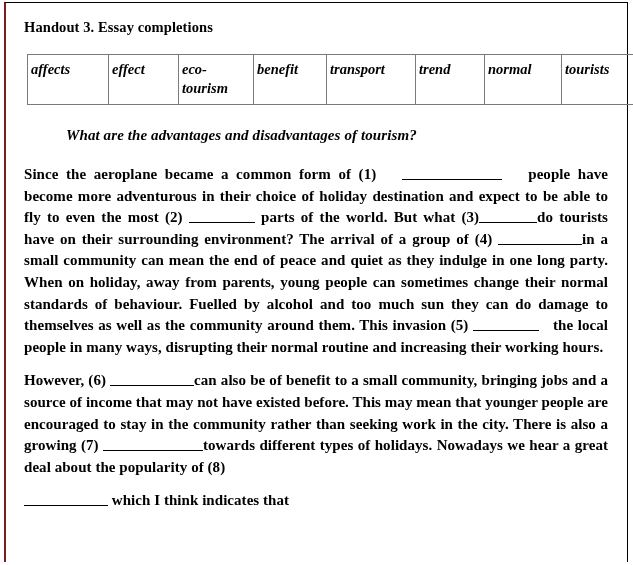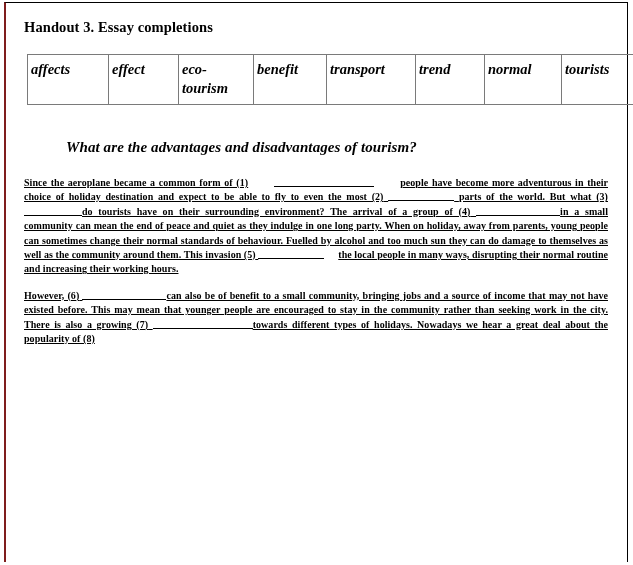--- a/index.html
+++ b/index.html
@@ -71,42 +71,41 @@
   td.c1 { width: 63px; }
   td.c2 { width: 68px; }
   td.c3 { width: 66px; }
   td.c4 { width: 82px; }
   td.c5 { width: 62px; }
   td.c6 { width: 70px; }
   td.c7 { width: 69px; }
 
   
   .essay-heading {
-    margin-top: 34px;
+    margin-top: 22px;
     margin-left: 42px;
     font-style: italic;
     font-weight: bold;
     font-size: 15px;
     letter-spacing: 0.1px;
   }
 
   
   .essay-body {
     margin-top: 20px;
     width: 584px;
   }
   .para {
-    font-size: 10px;
+    font-size: 15px;
     font-weight: bold;
     line-height: 1.44;
     text-align: justify;
     text-justify: inter-word;
     letter-spacing: 0.05px;
     margin: 0;
-    text-decoration: underline;
   }
   .para + .para { margin-top: 12px; }
 
   .blank {
     display: inline-block;
     border-bottom: 1.6px solid #000;
     vertical-align: baseline;
     height: 0.95em;
     margin-bottom: -1px;
   }
@@ -146,16 +145,18 @@
     </div>
 
     <div class="essay-heading">What are the advantages and disadvantages of tourism?</div>
 
     <div class="essay-body">
 
       <p class="para"><span>Since the aeroplane became a common form of (1)</span><span class="sp-xwide"></span><span class="blank b-xl"></span><span class="sp-xwide"></span><span>people have become more adventurous in their choice of holiday destination and expect to be able to fly to even the most (2)</span> <span class="blank b-md"></span> <span>parts of the world. But what (3)</span><span class="blank b-sm"></span><span>do tourists have on their surrounding environment? The arrival of a group of (4)</span> <span class="blank b-lg"></span><span>in a small community can mean the end of peace and quiet as they indulge in one long party. When on holiday, away from parents, young people can sometimes change their normal standards of behaviour. Fuelled by alcohol and too much sun they can do damage to themselves as well as the community around them. This invasion (5)</span> <span class="blank b-md"></span><span class="sp-wide"></span><span>the local people in many ways, disrupting their normal routine and increasing their working hours.</span></p>
 
       <p class="para"><span>However, (6)</span> <span class="blank b-lg"></span><span>can also be of benefit to a small community, bringing jobs and a source of income that may not have existed before. This may mean that younger people are encouraged to stay in the community rather than seeking work in the city. There is also a growing (7)</span> <span class="blank b-xl"></span><span>towards different types of holidays. Nowadays we hear a great deal about the popularity of (8)</span></p>
 
+      <p class="para lastline"><span class="blank b-lg"></span>
+        <span>which I think indicates that</span></p>
 
     </div>
   </div>
 </div>
 
 </body></html>

